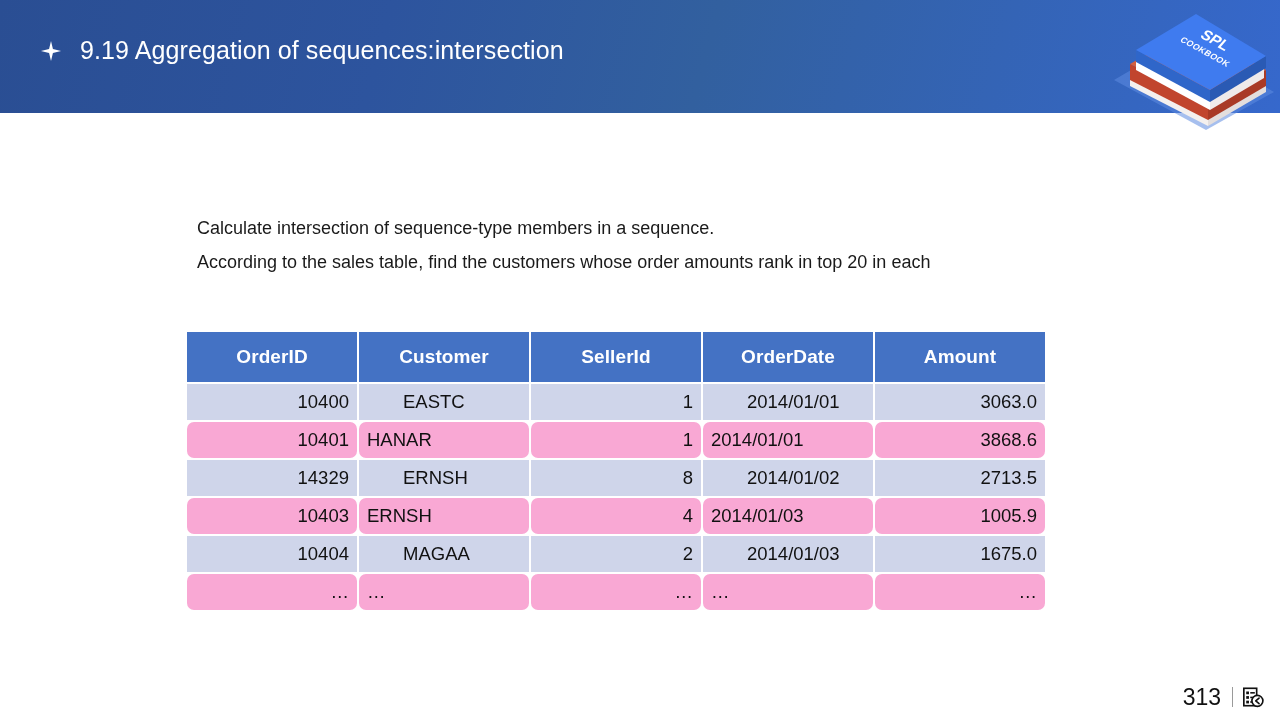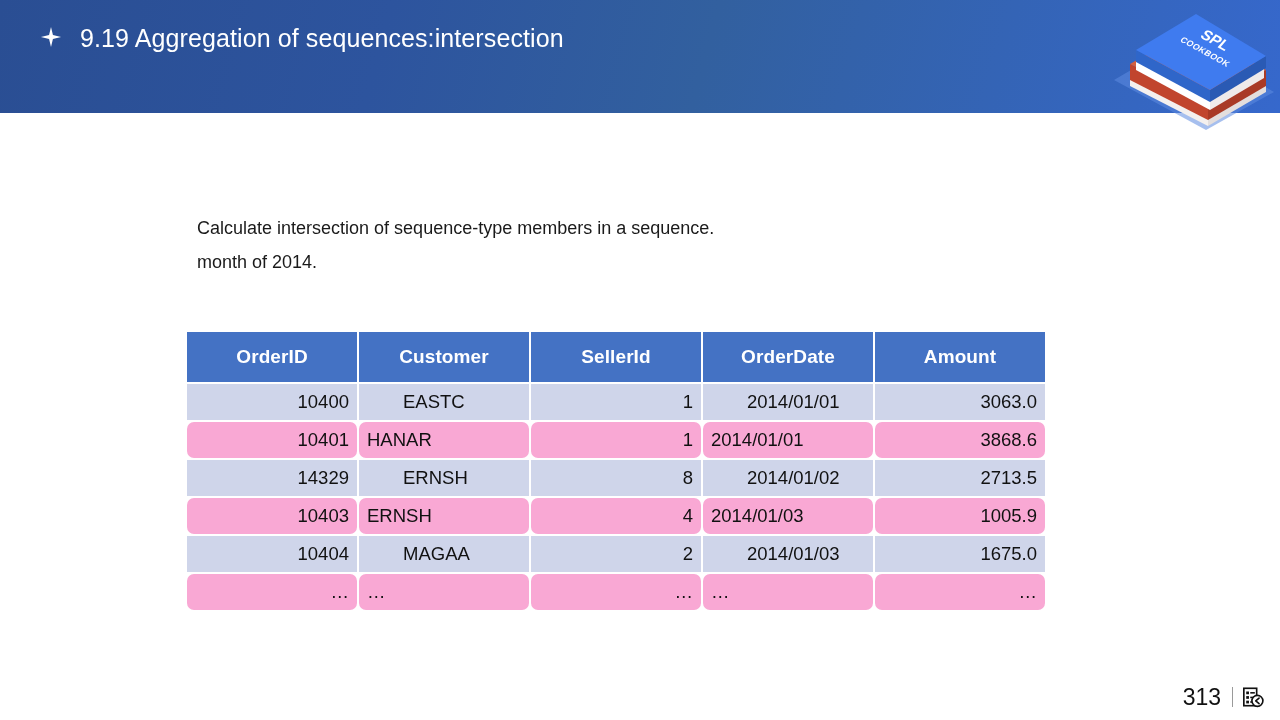--- a/index.html
+++ b/index.html
@@ -21,22 +21,23 @@
     left: 0;
     top: 0;
     width: 1280px;
     height: 113px;
     background: linear-gradient(105deg, #2a4e93 0%, #2d549e 30%, #32609f 55%, #3668cc 100%);
     overflow: visible;
   }
   .header-title-row {
     position: absolute;
     left: 40px;
-    top: 26px;
+    top: 38px;
     display: flex;
+    align-items: center;
   }
   .bullet-star {
     width: 22px;
     height: 22px;
     margin-right: 18px;
     flex: 0 0 auto;
   }
   .header-title {
     color: #ffffff;
     font-size: 25px;
@@ -167,21 +168,21 @@
   <polygon points="28,42 88,6 158,48 102,82" fill="#3f7bef"></polygon>
 
   <g transform="translate(104,36) rotate(29) skewX(-12)">
     <text x="0" y="0" font-family="Liberation Sans, sans-serif" font-size="15" font-weight="bold" fill="#ffffff" text-anchor="middle">SPL</text>
     <text x="0" y="13" font-family="Liberation Sans, sans-serif" font-size="8.5" font-weight="bold" fill="#ffffff" text-anchor="middle" letter-spacing="0.4">COOKBOOK</text>
   </g>
 </svg>
 
 <div class="body-text">
   <p>Calculate intersection of sequence-type members in a sequence.</p>
-  <p>month of 2014.</p>
+  <p>According to the sales table, find the customers whose order amounts rank in top 20 in each</p>
 </div>
 
 <div class="data-table-wrap">
   <table class="data-table">
     <colgroup>
       <col style="width:170px">
       <col style="width:170px">
       <col style="width:170px">
       <col style="width:170px">
       <col style="width:170px">

